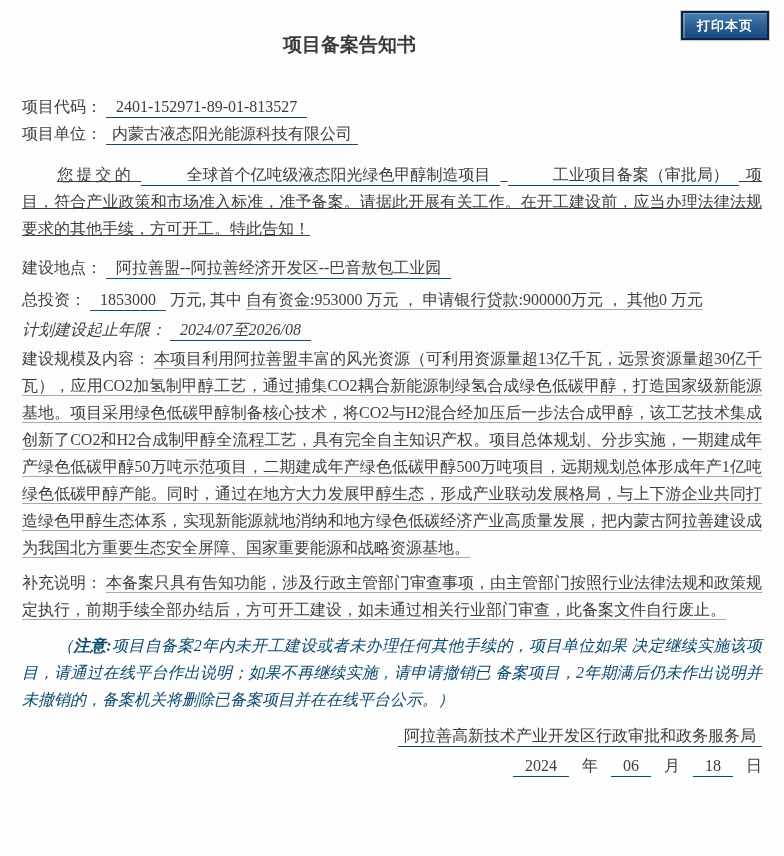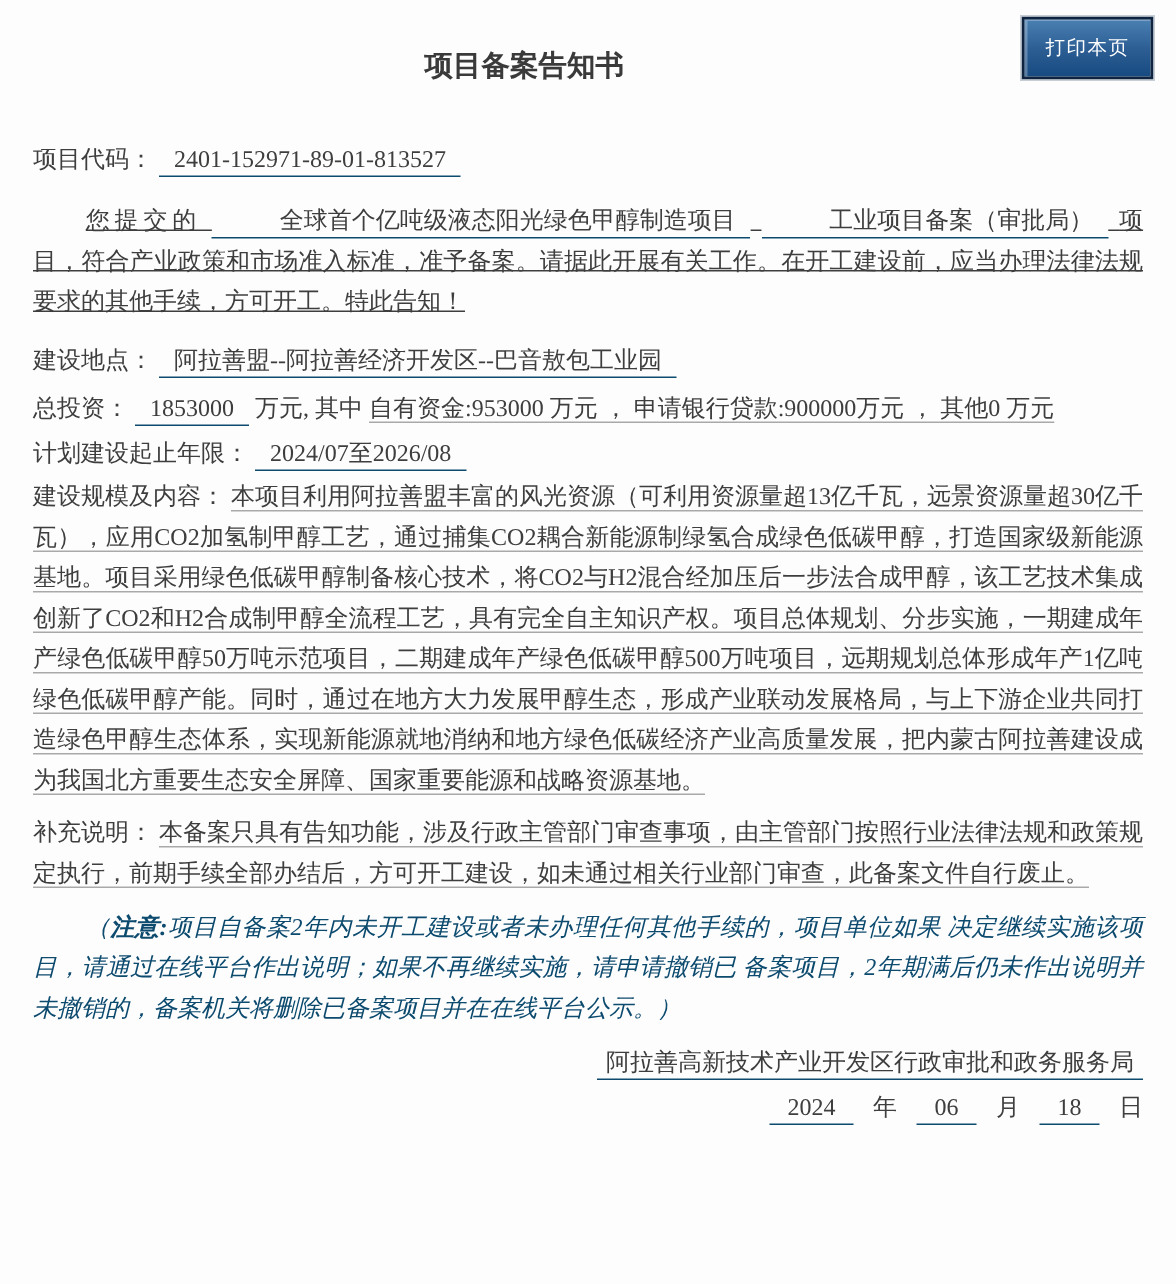--- a/index.html
+++ b/index.html
@@ -8,22 +8,22 @@
     background:#fdfdfe;
     color:#3e3e3e;
     font-family:"Liberation Serif","DejaVu Serif",serif;
     font-size:16px;
     position:relative;
     overflow:hidden;
   }
   .page { padding:0 22px; }
   .print-btn {
     position:absolute; top:11px; right:15px;
-    min-width:88px; height:42px;
-    color:#ffffff; font-weight:normal; font-size:13px; letter-spacing:1px;
+    min-width:88px; height:29px;
+    color:#ffffff; font-weight:bold; font-size:13px; letter-spacing:1px;
     font-family:"Liberation Sans","DejaVu Sans",sans-serif;
     background:linear-gradient(to bottom,#4a80b2 0%,#2d5f95 50%,#174a80 100%);
     border:2px solid #0e2440;
     outline:1px solid #c6cdd4;
     box-shadow:inset 2px 1px 0 rgba(255,255,255,0.28);
     cursor:pointer;
   }
   .title {
     font-size:19px; font-weight:bold; color:#3a3a3a;
     text-align:center; line-height:30px;
@@ -40,21 +40,21 @@
   .uline.tight { padding:0 6px; }
   .u {
     text-decoration:underline;
     text-decoration-color:#a9a9a9;
     text-decoration-thickness:1px;
     text-underline-offset:4px;
   }
   .mt-intro { margin-top:14px;text-decoration:underline; }
   .mt-loc { margin-top:12px; }
   .mt-inv { margin-top:5px; }
-  .mt-sched { margin-top:3px; }
+  .mt-sched { margin-top:3px;font-style:italic; }
   .mt-scale { margin-top:2px; }
   .mt-supp { margin-top:8px; }
   .mt-note { margin-top:9px; }
   .notice { font-style:italic; color:#0c4a6e; }
   .notice b { font-style:italic; }
   .footer-line { text-align:right; line-height:27px; margin-top:9px; padding-right:0; }
   .date-line { margin-top:3px; }
   .date-line .seg { margin-left:9px; }
   .date-line .uline { padding:0 12px; }
 </style>
@@ -64,20 +64,24 @@
 <div class="page">
 
   <button class="print-btn">打印本页</button>
 
   <h1 class="title">项目备案告知书</h1>
 
   <div class="fields">
     <div class="line">
       <span>项目代码：</span>
       <span class="uline">2401-152971-89-01-813527</span>
+    </div>
+    <div class="line">
+      <span>项目单位：</span>
+      <span class="uline tight">内蒙古液态阳光能源科技有限公司</span>
     </div>
   </div>
 
   <p class="para indent mt-intro">
     <span>您提交的</span>
     <span class="uline">全球首个亿吨级液态阳光绿色甲醇制造项目</span>
     <span class="uline">工业项目备案（审批局）</span>
     <span>项目，符合产业政策和市场准入标准，准予备案。请据此开展有关工作。在开工建设前，应当办理法律法规要求的其他手续，方可开工。特此告知！</span>
   </p>
 

